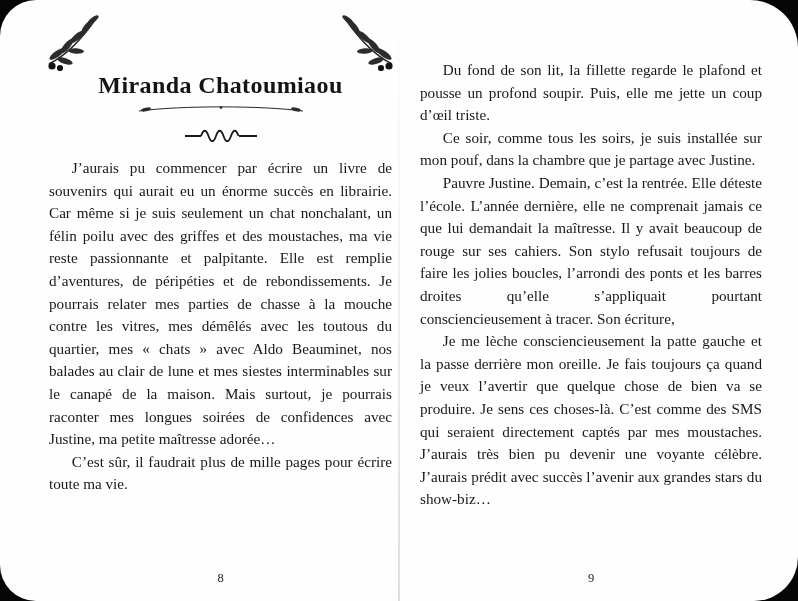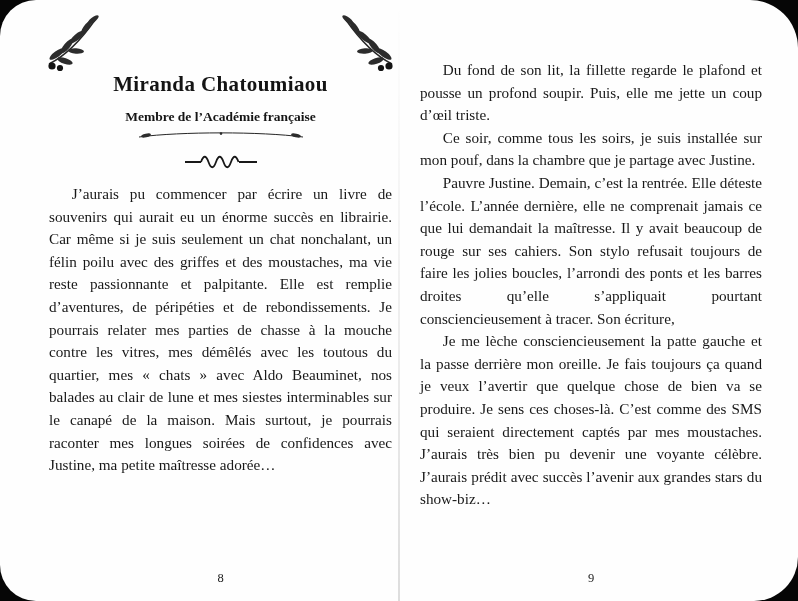--- a/index.html
+++ b/index.html
@@ -38,21 +38,21 @@
   .page-right { left: 420px; width: 342px; }
 
   .chapter-header {
     position: relative;
     text-align: center;
     padding-top: 72px;
   }
   .title {
     margin: 0;
     font-family: "Liberation Serif", serif;
-    font-size: 21px;
+    font-size: 24px;
     font-weight: 700;
     letter-spacing: 0.4px;
     color: #141414;
   }
   .subtitle {
     margin-top: 9px;
     font-style: italic;
     font-size: 15.5px;
     color: #1c1c1c;
   }
@@ -136,40 +136,40 @@
           <ellipse cx="22" cy="51" rx="8" ry="2.8" transform="rotate(18 22 51)"></ellipse>
           <ellipse cx="33" cy="41" rx="8" ry="2.8" transform="rotate(4 33 41)"></ellipse>
         </g>
         <g fill="#141414">
           <circle cx="9" cy="56" r="3.6"></circle>
           <circle cx="17" cy="58" r="3.1"></circle>
         </g>
       </svg>
 
       <h1 class="title">Miranda Chatoumiaou</h1>
-      <div class="membership">Membre de l’Académie française</div>
 
       <svg class="flourish" width="170" height="12" viewBox="0 0 170 12" aria-hidden="true">
         <path d="M3,8 C 45,2.5 125,2.5 167,8" stroke="#262626" stroke-width="1" fill="none"></path>
         <ellipse cx="10" cy="6.5" rx="5" ry="1.8" transform="rotate(-12 10 6.5)" fill="#2c2c2c"></ellipse>
         <ellipse cx="160" cy="6.5" rx="5" ry="1.8" transform="rotate(12 160 6.5)" fill="#2c2c2c"></ellipse>
         <circle cx="85" cy="4.6" r="1.3" fill="#2c2c2c"></circle>
       </svg>
 
       <svg class="divider" width="72" height="16" viewBox="0 0 72 16" aria-hidden="true">
         <g stroke="#191919" fill="none">
           <path d="M0,8 H16" stroke-width="2"></path>
           <path d="M54,8 H72" stroke-width="2"></path>
           <path d="M16,8 c2.5,-7 5,-7 7.5,0 c2.5,7 5,7 7.5,0 c2.5,-7 5,-7 7.5,0 c2.5,7 5,7 7.5,0 c2.5,-7 5,-7 7.5,0" stroke-width="1.8"></path>
         </g>
       </svg>
     </header>
 
     <div class="body-text">
       <p>J’aurais pu commencer par écrire un livre de souvenirs qui aurait eu un énorme succès en librairie. Car même si je suis seulement un chat nonchalant, un félin poilu avec des griffes et des moustaches, ma vie reste passionnante et palpitante. Elle est remplie d’aventures, de péripéties et de rebondissements. Je pourrais relater mes parties de chasse à la mouche contre les vitres, mes démêlés avec les toutous du quartier, mes «&nbsp;chats&nbsp;» avec Aldo Beauminet, nos balades au clair de lune et mes siestes interminables sur le canapé de la maison. Mais surtout, je pourrais raconter mes longues soirées de confidences avec Justine, ma petite maîtresse adorée…</p>
+      <p>C’est sûr, il faudrait plus de mille pages pour écrire toute ma vie.</p>
     </div>
 
     <div class="page-number">8</div>
   </section>
 
   <section class="page page-right">
     <div class="body-text">
       <p>Du fond de son lit, la fillette regarde le plafond et pousse un profond soupir. Puis, elle me jette un coup d’œil triste.</p>
       <p>Ce soir, comme tous les soirs, je suis installée sur mon pouf, dans la chambre que je partage avec Justine.</p>
       <p>Pauvre Justine. Demain, c’est la rentrée. Elle déteste l’école. L’année dernière, elle ne comprenait jamais ce que lui demandait la maîtresse. Il y avait beaucoup de rouge sur ses cahiers. Son stylo refusait toujours de faire les jolies boucles, l’arrondi des ponts et les barres droites qu’elle s’appliquait pourtant consciencieusement à tracer. Son écriture,</p>

